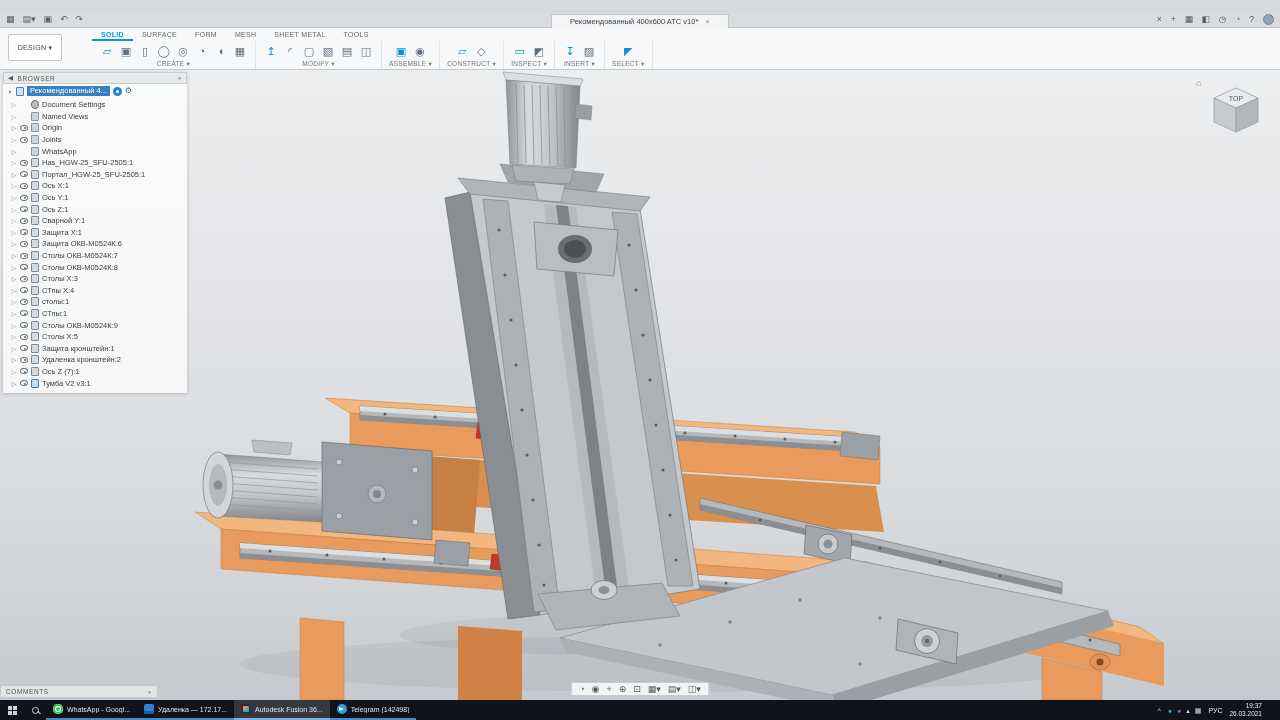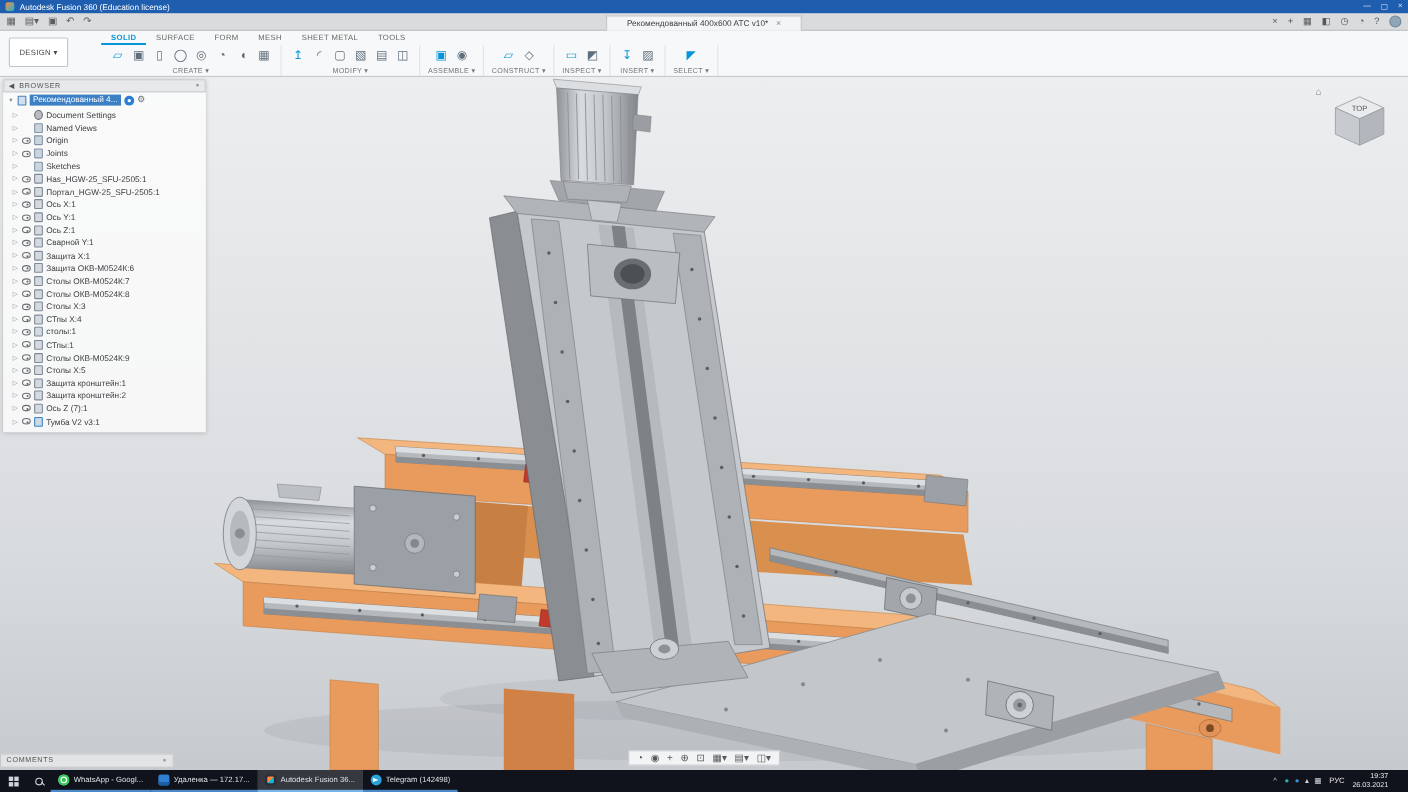--- a/index.html
+++ b/index.html
@@ -100,30 +100,20 @@
   .tray-ic{font-size:7px;line-height:1;color:#cfd3d7}
   .c-teal{color:#29b6a8}.c-blue{color:#3f8fd9}.c-gray{color:#cfd3d7}
   .clock{display:flex;flex-direction:column;align-items:flex-end;line-height:1.2;font-size:6.5px;color:#e8eaec}
   #notif-edge{width:6px;border-left:1px solid #2a2e3a}
 </style>
 </head>
 <body>
 
 <div id="screen">
 
-  <div id="title-bar">
-    <span class="app-badge"></span>
-    <span class="t">Autodesk Fusion 360 (Education license)</span>
-    <span class="win">
-
-    <span class="wc">—</span>
-        <span class="wc">▢</span>
-        <span class="wc">×</span>
-      </span>
-  </div>
 
   <div id="header-bar">
     <span class="qat">
 
     <span class="hic">▦</span>
         <span class="hic">▤▾</span>
         <span class="hic">▣</span>
         <span class="hic">↶</span>
         <span class="hic">↷</span>
       </span>
@@ -458,21 +448,21 @@
         <div class="tree-row ic-folder">
           <span class="tw">▷</span>
           <span class="eye"></span>
           <span class="doc-ic"></span>
           <span class="tree-label">Joints</span>
         </div>
         <div class="tree-row no-eye ic-folder">
           <span class="tw">▷</span>
           <span class="eye"></span>
           <span class="doc-ic"></span>
-          <span class="tree-label">Sketches</span>
+          <span class="tree-label">WhatsApp</span>
         </div>
         <div class="tree-row ic-comp">
           <span class="tw">▷</span>
           <span class="eye"></span>
           <span class="doc-ic"></span>
           <span class="tree-label">Has_HGW-25_SFU-2505:1</span>
         </div>
         <div class="tree-row ic-comp">
           <span class="tw">▷</span>
           <span class="eye"></span>
@@ -566,21 +556,21 @@
         <div class="tree-row ic-comp">
           <span class="tw">▷</span>
           <span class="eye"></span>
           <span class="doc-ic"></span>
           <span class="tree-label">Защита кронштейн:1</span>
         </div>
         <div class="tree-row ic-comp">
           <span class="tw">▷</span>
           <span class="eye"></span>
           <span class="doc-ic"></span>
-          <span class="tree-label">Защита кронштейн:2</span>
+          <span class="tree-label">Удаленка кронштейн:2</span>
         </div>
         <div class="tree-row ic-comp">
           <span class="tw">▷</span>
           <span class="eye"></span>
           <span class="doc-ic"></span>
           <span class="tree-label">Ось Z (7):1</span>
         </div>
         <div class="tree-row ic-link">
           <span class="tw">▷</span>
           <span class="eye"></span>

